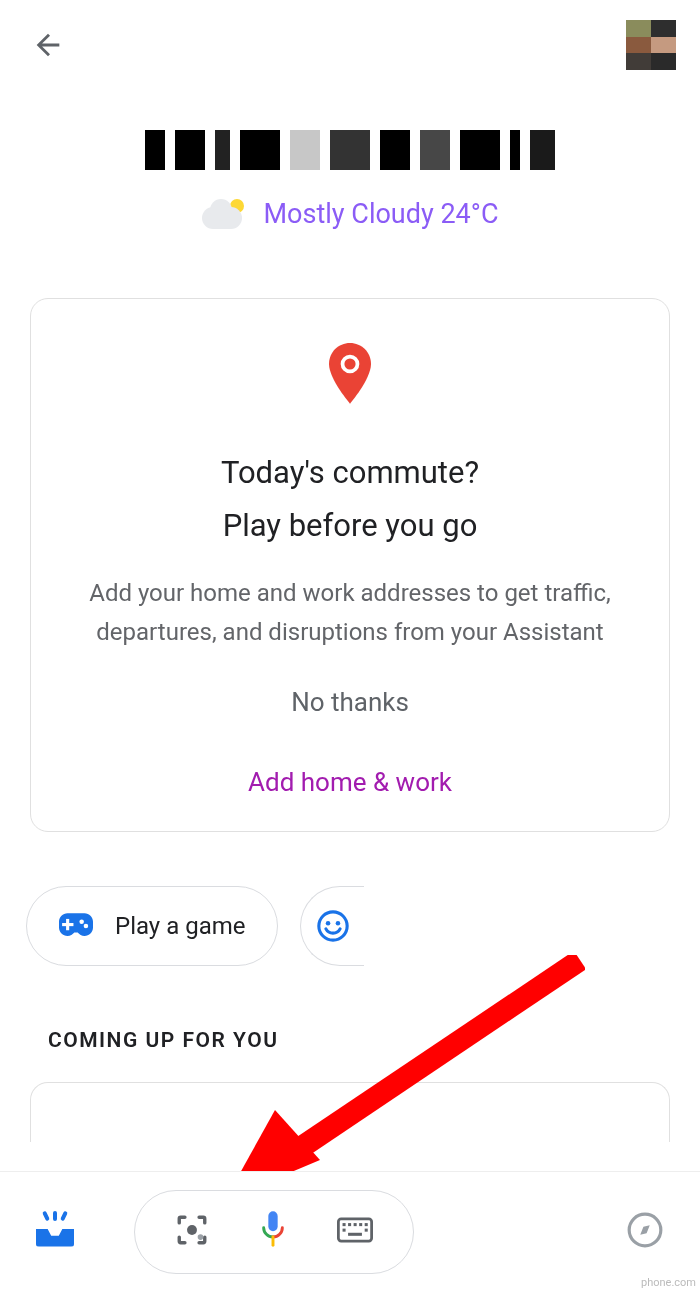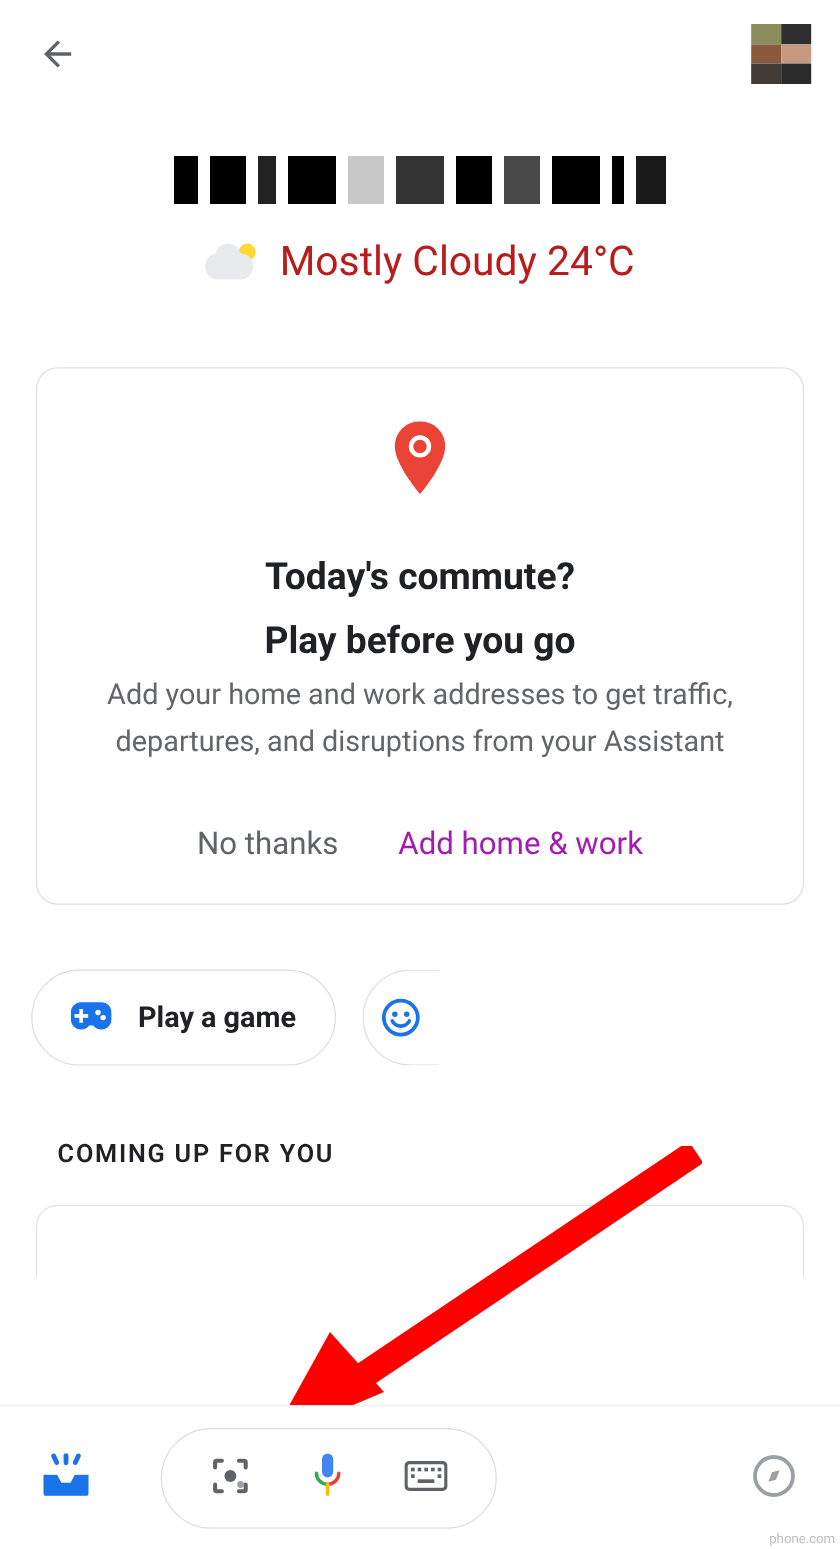--- a/index.html
+++ b/index.html
@@ -20,34 +20,34 @@
     .p4{width:40px;background:#000;}
     .p5{width:30px;background:#c7c7c7;}
     .p6{width:40px;background:#333;}
     .p7{width:30px;background:#000;}
     .p8{width:30px;background:#474747;}
     .p9{width:40px;background:#000;}
     .p10{width:10px;background:#000;align-self:flex-end;height:18px;}
     .p11{width:25px;background:#1a1a1a;}
 
     .weather { display: flex; align-items: center; justify-content: center; gap: 18px; margin-top: 28px; }
-    .weather-text { font-size: 34px; color: #b91c1c; }
+    .weather-text { font-size: 27px; color: #8b5cf6; }
     .weather-icon { position: relative; width: 44px; height: 30px; }
     .sun { position: absolute; top: 0; right: 2px; width: 14px; height: 14px; background: #fdd835; border-radius: 50%; }
     .cloud { position: absolute; bottom: 0; left: 0; width: 40px; height: 22px; background: #e8eaed; border-radius: 20px; }
     .cloud::before { content: ''; position: absolute; top: -8px; left: 8px; width: 22px; height: 22px; background: #e8eaed; border-radius: 50%; }
 
     .commute-card { margin: 68px 30px 0; border: 1px solid #e0e0e0; border-radius: 18px; padding: 44px 30px 34px; text-align: center; }
-    .commute-title { font-size: 31px; color: #202124; line-height: 1.7; font-weight: 700; }
-    .commute-sub { font-size: 24px; color: #636569; line-height: 1.6; }
-    .commute-actions { display: flex; justify-content: center; gap: 50px; margin-top: 52px; }
+    .commute-title { font-size: 31px; color: #202124; line-height: 1.7; font-weight: 400; }
+    .commute-sub { font-size: 24px; color: #636569; line-height: 1.6; margin-top: 22px; }
+    .commute-actions { display: flex; justify-content: center; gap: 50px; margin-top: 36px; flex-direction: column; }
     .btn-neg { font-size: 26px; color: #5f6368; cursor: pointer; }
     .btn-pos { font-size: 26px; color: #a21caf; cursor: pointer; }
 
-    .chips { display: flex; gap: 22px; margin: 54px 0 0 26px; font-weight: bold; }
+    .chips { display: flex; gap: 22px; margin: 54px 0 0 26px; }
     .chip { display: flex; align-items: center; gap: 22px; border: 1px solid #dadce0; border-radius: 60px; padding: 22px 32px; cursor: pointer; white-space: nowrap; }
     .chip-text { font-size: 24px; color: #202124; line-height: 1.3; }
     .chip-partial { width: 64px; border: 1px solid #dadce0; border-radius: 60px 0 0 60px; border-right: none; display:flex; align-items:center; justify-content:center; padding: 22px 0; }
 
     .section-head { margin: 62px 0 0 48px; font-size: 21px; letter-spacing: 1.5px; color: #202124; font-weight: 650; }
 
     .peek-card { margin: 30px 30px 0; border: 1px solid #e0e0e0; border-radius: 18px 18px 0 0; height: 60px; border-bottom:none; }
 
     .bottombar { position: absolute; bottom: 0; left: 0; right: 0; height: 120px; background: #fff; border-top: 1px solid #eee; display: flex; align-items: center; padding: 0 36px; }
     .inbox-icon { width: 38px; height: 30px; position: relative; }

